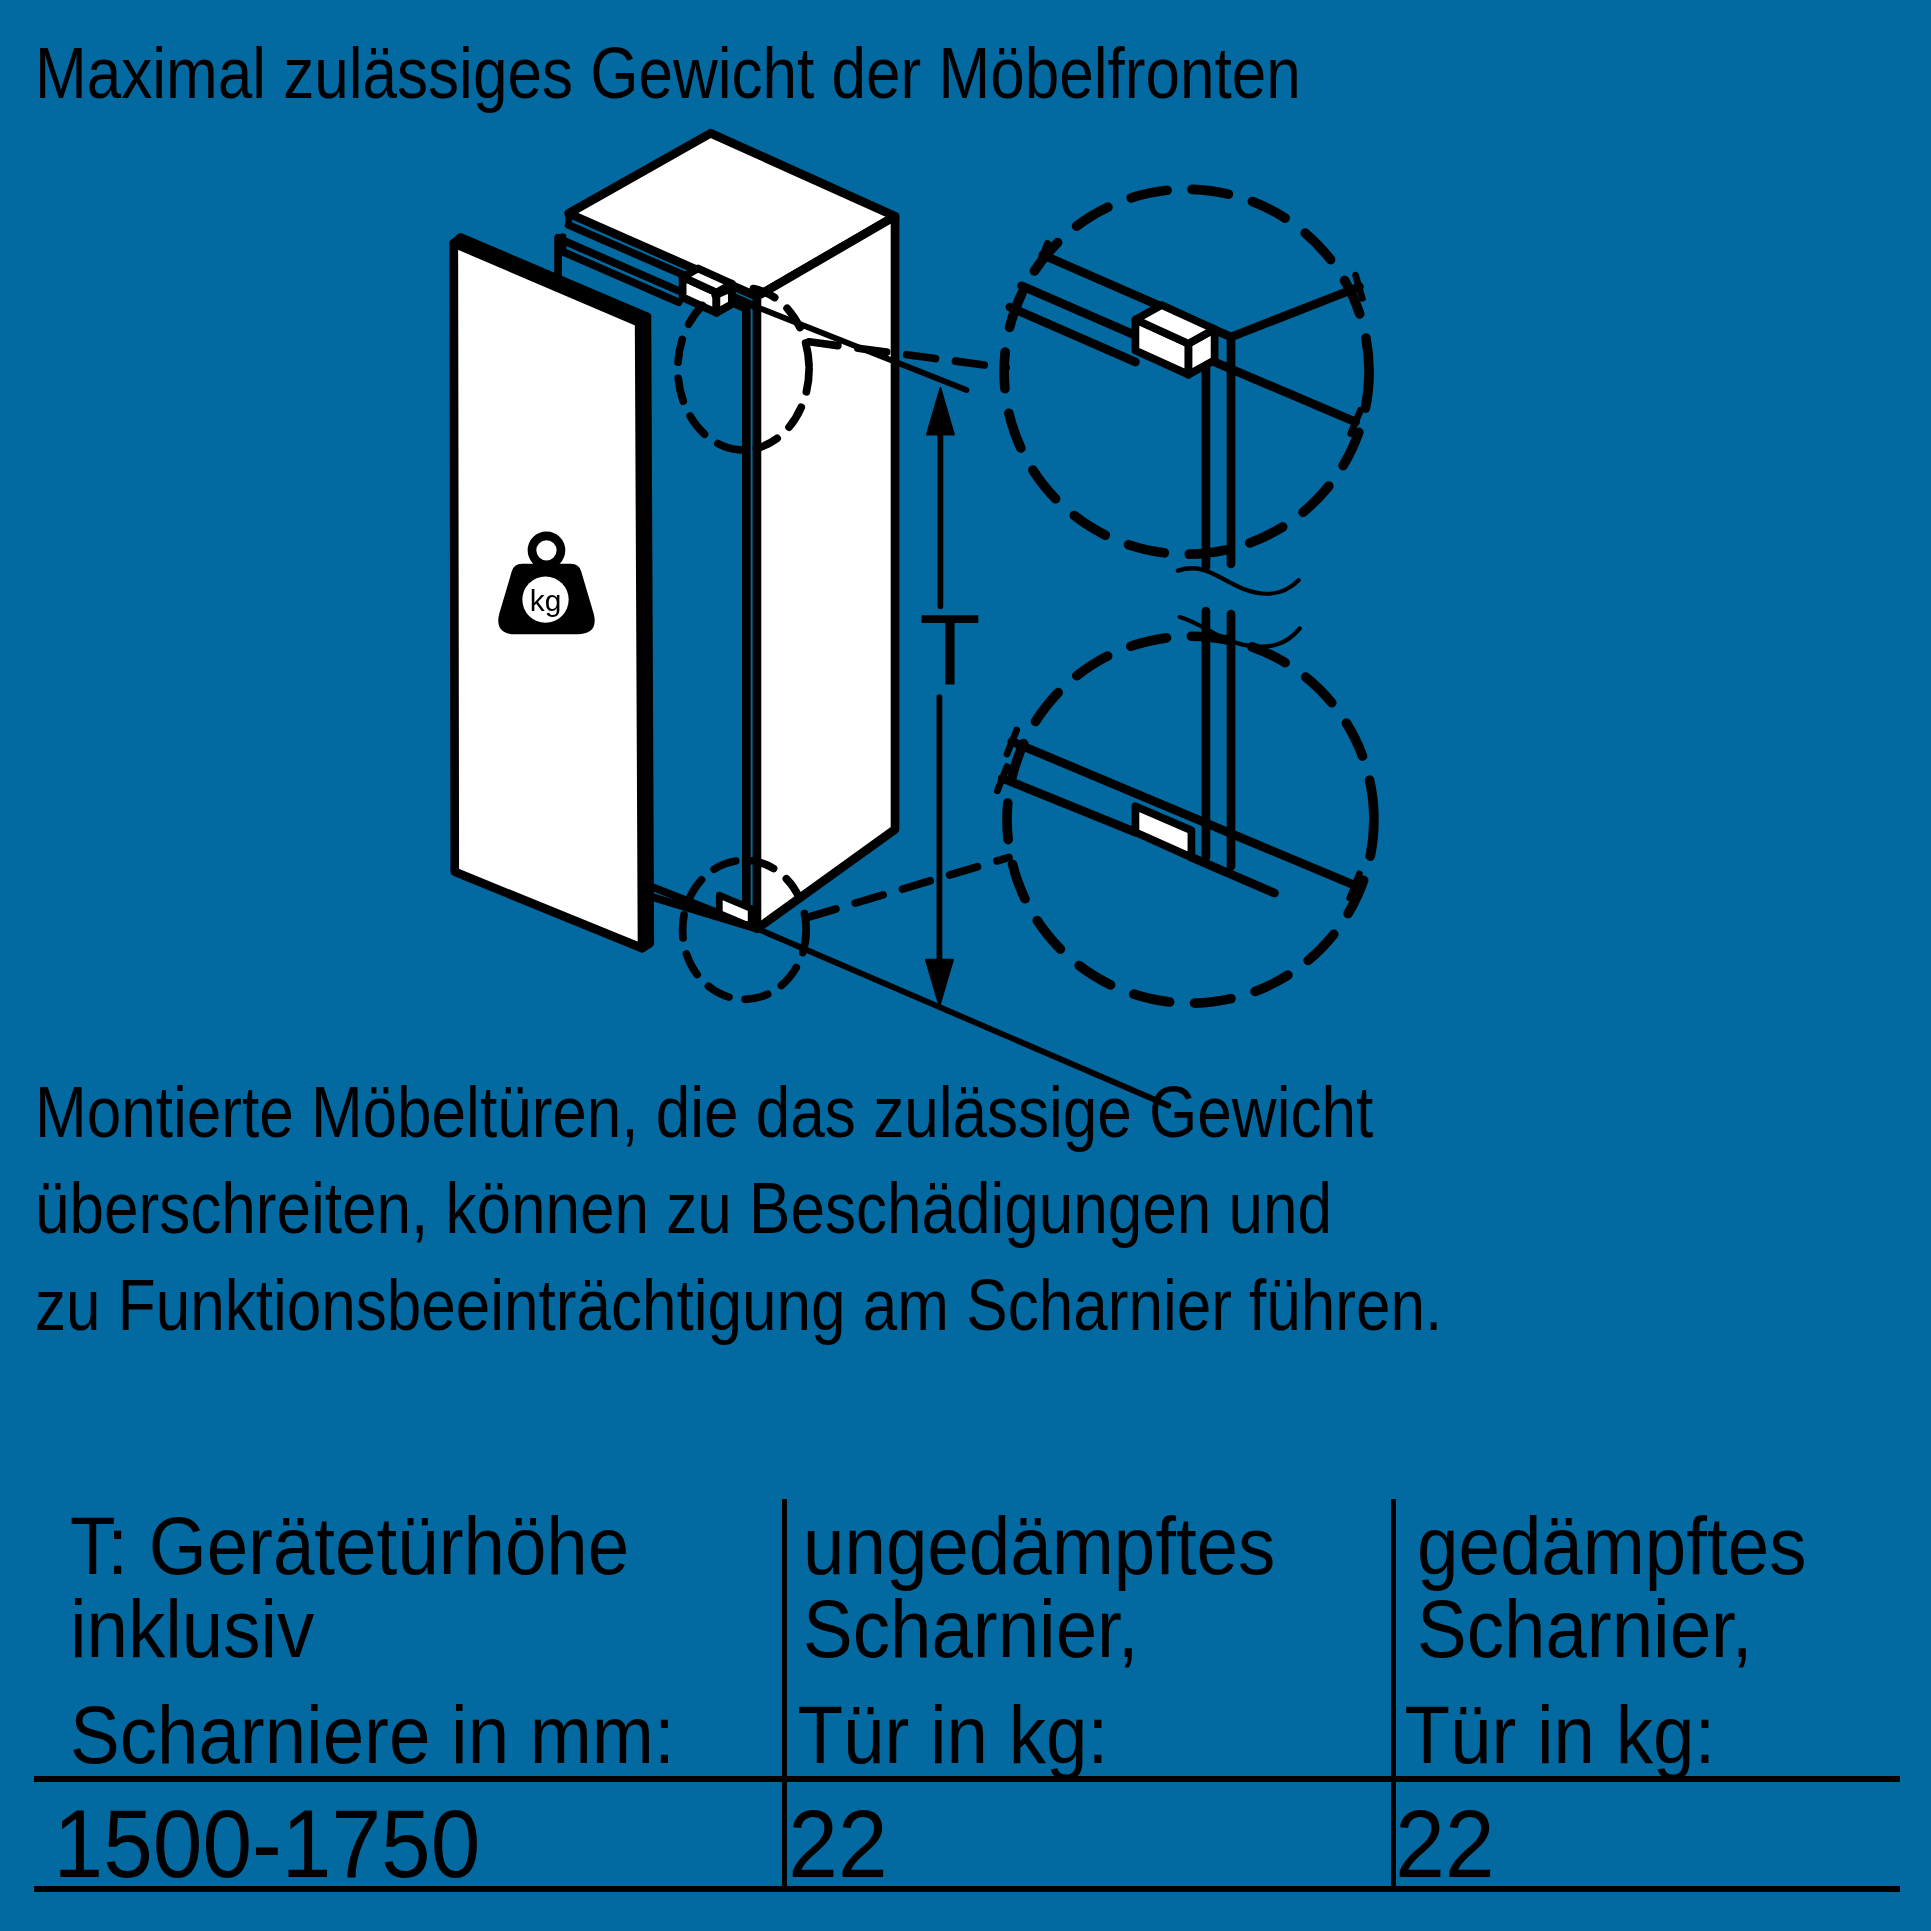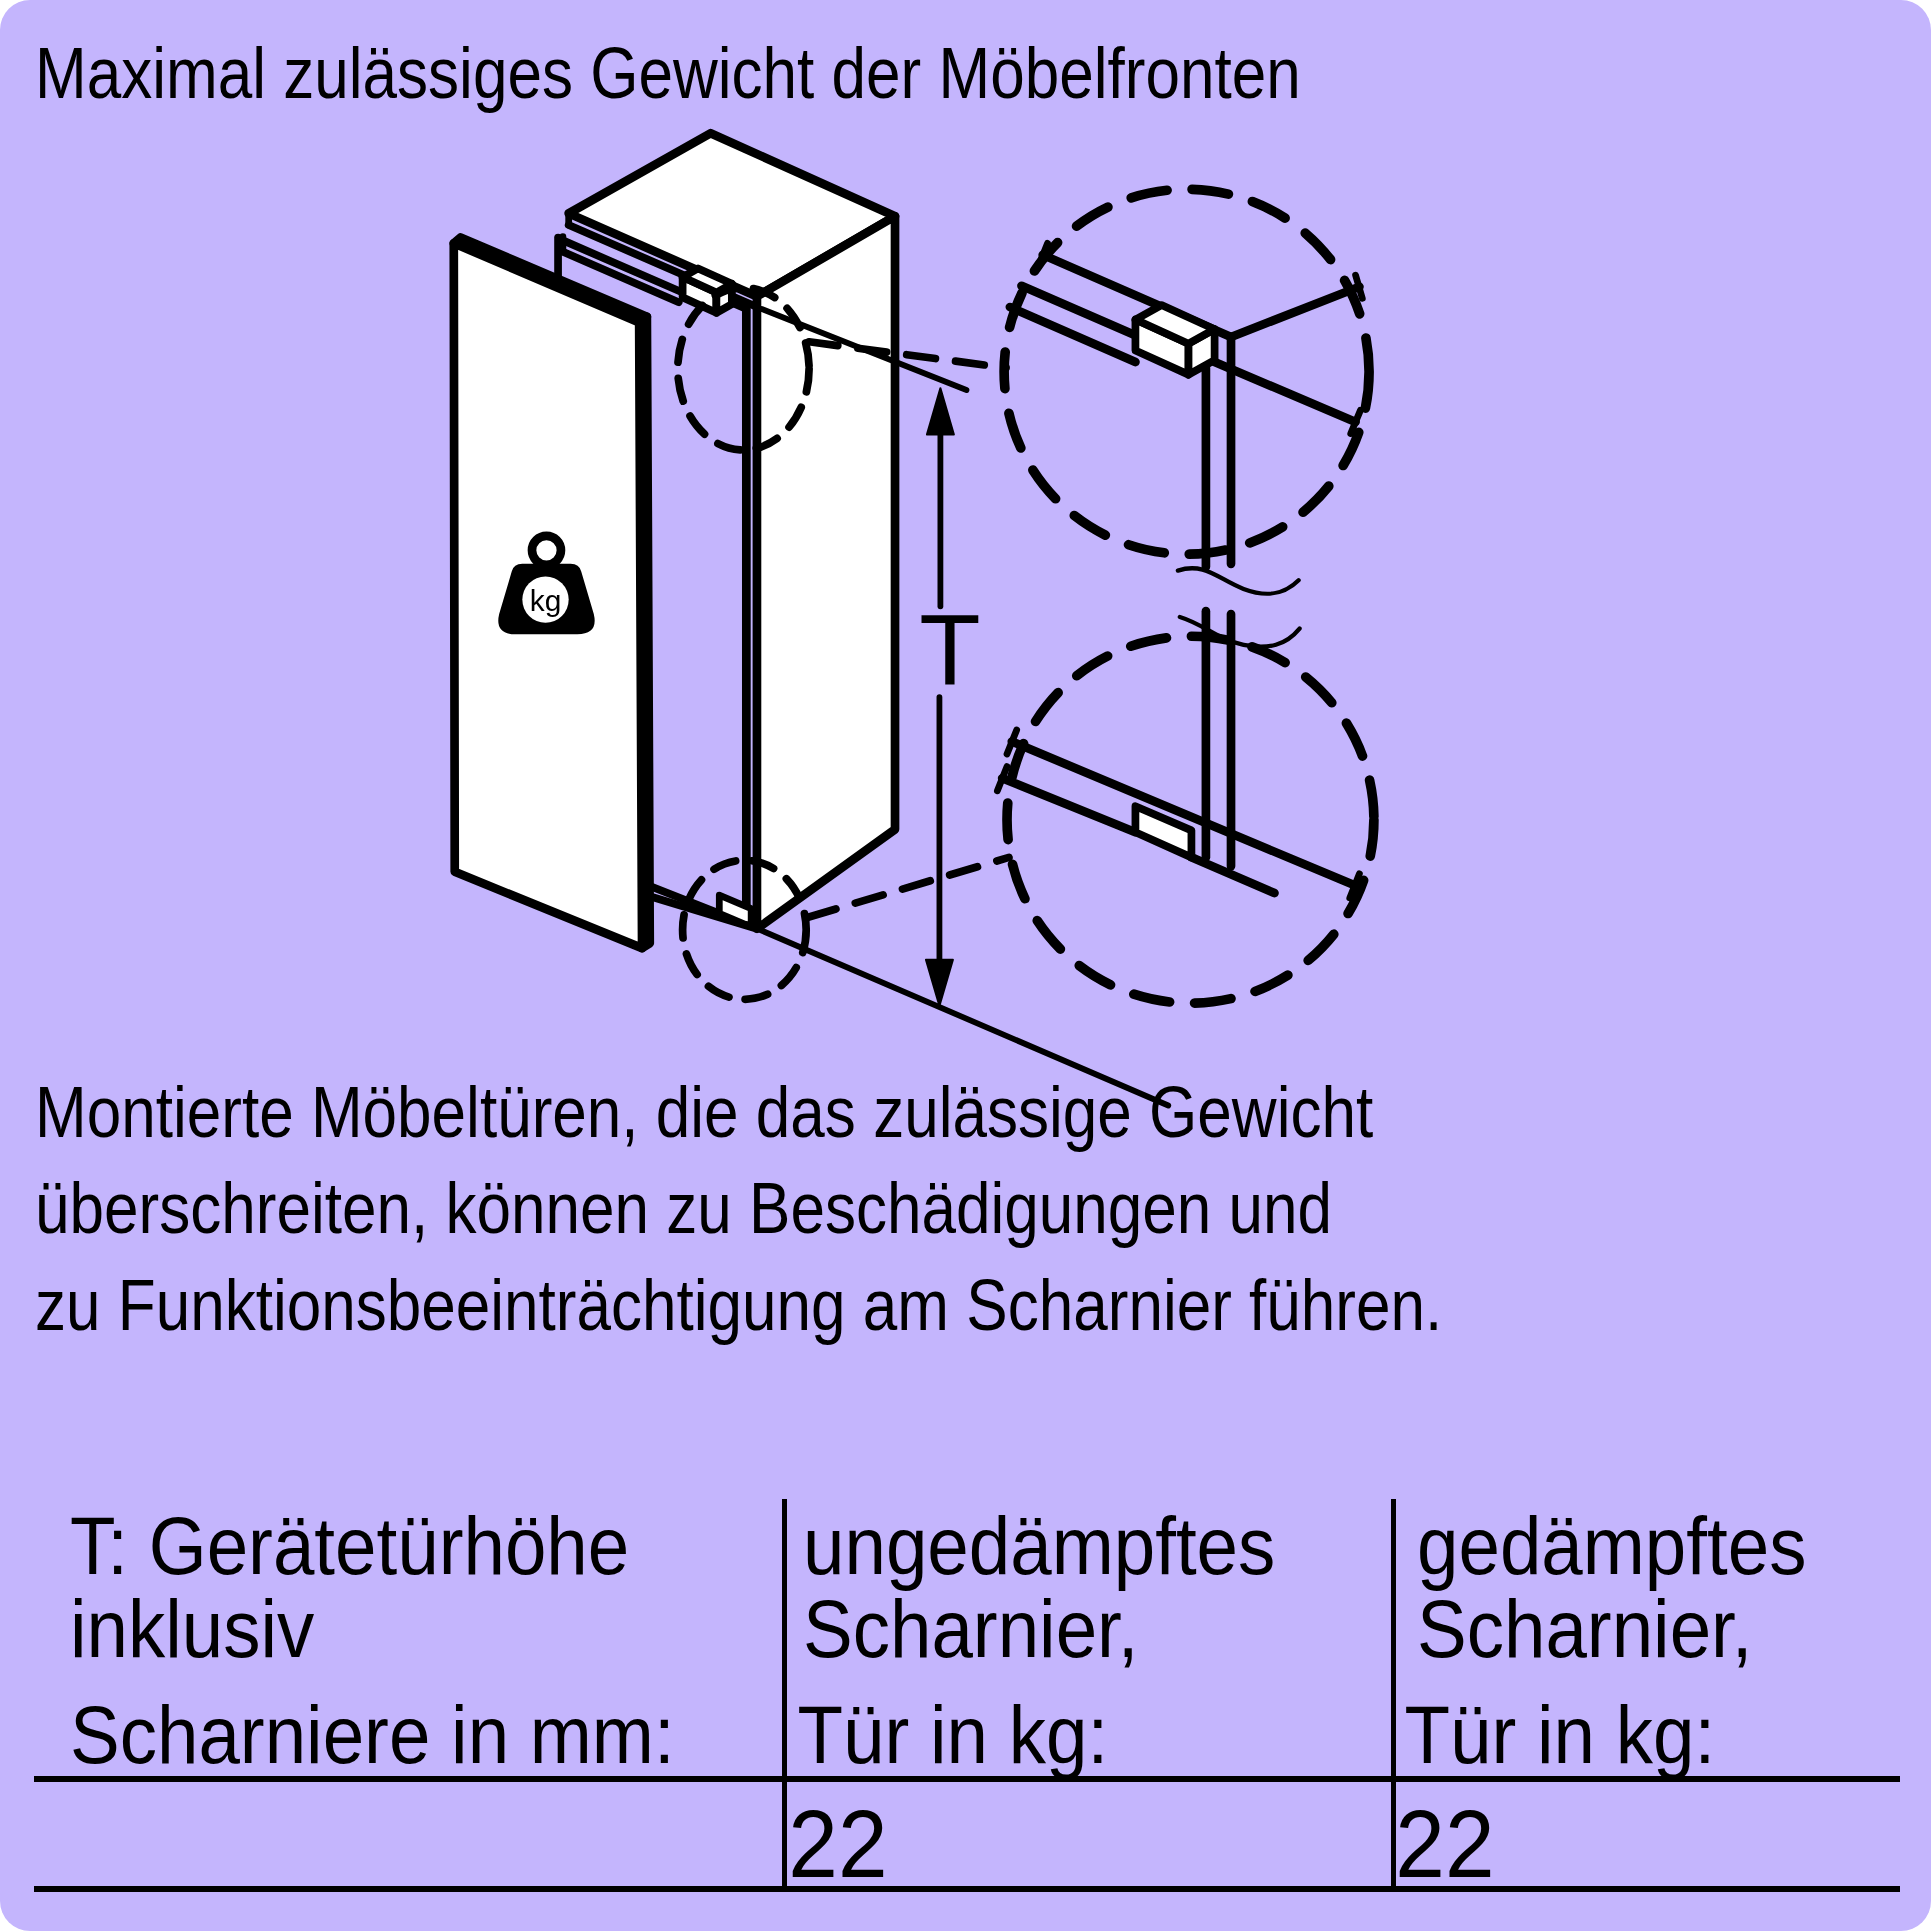--- a/index.html
+++ b/index.html
@@ -1,17 +1,17 @@
 <!DOCTYPE html>
 <html><head>
 <meta charset="utf-8">
 <style>
   html,body{margin:0;padding:0;background:#fff;}
-  #page{position:relative;width:1931px;height:1931px;background:#c4b5fd;overflow:hidden;
-        font-family:"Liberation Sans", sans-serif;color:#000;border-radius:30px;}
+  #page{position:relative;width:1931px;height:1931px;background:#0369a1;overflow:hidden;
+        font-family:"Liberation Sans", sans-serif;color:#000;}
   .txt{position:absolute;white-space:nowrap;color:#000;}
   .cond{transform:scaleX(0.85);transform-origin:0 0;}
   .cond92{transform:scaleX(0.92);transform-origin:0 0;}
   .ctr{text-align:left;}
   .ctr .inner{display:inline-block;transform:scaleX(0.92);transform-origin:50% 0;}
   .title{font-size:73px;top:31px;left:35px;}
   .para{font-size:73px;left:35px;}
   .th{font-size:81px;}
   .tv{font-size:97px;}
   .rule{position:absolute;background:#000;}
@@ -132,17 +132,18 @@
   <div class="txt th cond92" style="left:70px;top:1689px;">Scharniere in mm:</div>
 
   <div class="txt th cond92" style="left:803px;top:1500px;">ungedämpftes</div>
   <div class="txt th cond92" style="left:803px;top:1583px;">Scharnier,</div>
   <div class="txt th ctr" style="left:784px;top:1689px;width:607px;"><span class="inner">Tür in kg:</span></div>
 
   <div class="txt th cond92" style="left:1417px;top:1500px;">gedämpftes</div>
   <div class="txt th cond92" style="left:1417px;top:1583px;">Scharnier,</div>
   <div class="txt th ctr" style="left:1391px;top:1689px;width:509px;"><span class="inner">Tür in kg:</span></div>
 
+  <div class="txt tv ctr" style="left:35px;top:1788px;width:747px;"><span class="inner">1500-1750</span></div>
   <div class="txt tv ctr" style="left:784px;top:1788px;width:607px;"><span class="inner">22</span></div>
   <div class="txt tv ctr" style="left:1391px;top:1788px;width:509px;"><span class="inner">22</span></div>
 
 </div>
 
 
 </body></html>

